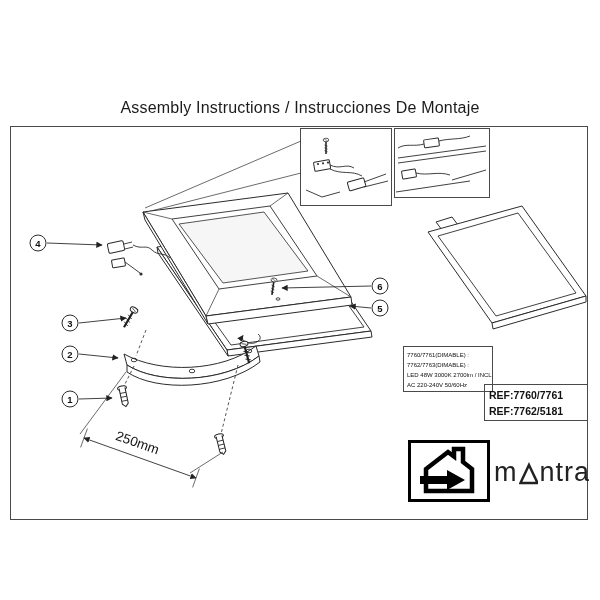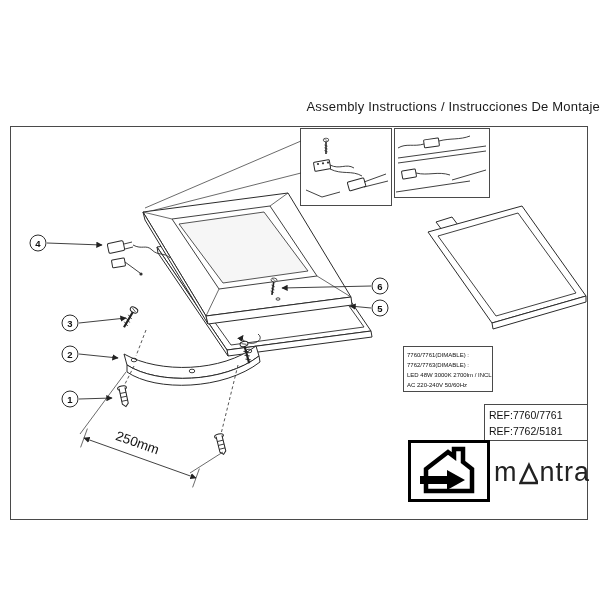--- a/index.html
+++ b/index.html
@@ -1,26 +1,26 @@
 <!DOCTYPE html>
 <html><head>
 <meta charset="utf-8">
 <style>
   html,body{margin:0;padding:0;background:#fff;}
   .page{position:relative;width:600px;height:600px;background:#ffffff;
         font-family:"Liberation Sans",sans-serif;overflow:hidden;}
-  .title{position:absolute;left:0;top:99px;width:100%;text-align:right;
-         font-size:13px;color:#1b1b1b;letter-spacing:.2px;}
+  .title{position:absolute;left:0;top:99px;width:100%;text-align:center;
+         font-size:16px;color:#1b1b1b;letter-spacing:.2px;}
   .frame-box{position:absolute;border:1px solid #4a4a4a;box-sizing:border-box;background:transparent;}
   #main-box{left:10px;top:126px;width:578px;height:394px;}
   #inset1{left:300px;top:128px;width:92px;height:78px;}
   #inset2{left:394px;top:128px;width:96px;height:70px;}
   #spec-box{left:403px;top:346px;width:90px;height:46px;font-size:6px;line-height:10px;
             padding:3px 2px 0 3px;color:#111;white-space:nowrap;overflow:hidden;}
-  #ref-box{left:484px;top:404px;width:104px;height:37px;font-size:10.5px;font-weight:400;
+  #ref-box{left:484px;top:384px;width:104px;height:37px;font-size:10.5px;font-weight:700;
            line-height:15.5px;padding:3px 0 0 4px;color:#111;}
   #logo-box{left:408px;top:440px;width:82px;height:62px;border:3px solid #000;}
   #brand{position:absolute;left:494px;top:444px;width:96px;height:42px;display:flex;
          align-items:flex-end;justify-content:center;font-size:27px;color:#222;letter-spacing:1px;}
   #brand span{line-height:1;}
   #brand svg{margin:0 1px 1px 1px;display:block;}
   svg.overlay{position:absolute;left:0;top:0;pointer-events:none;}
   .shape{fill:#fff;stroke:#2b2b2b;stroke-width:1;}
   .ln{fill:none;stroke:#2b2b2b;stroke-width:.9;}
   .lnth{fill:none;stroke:#2b2b2b;stroke-width:.7;}

